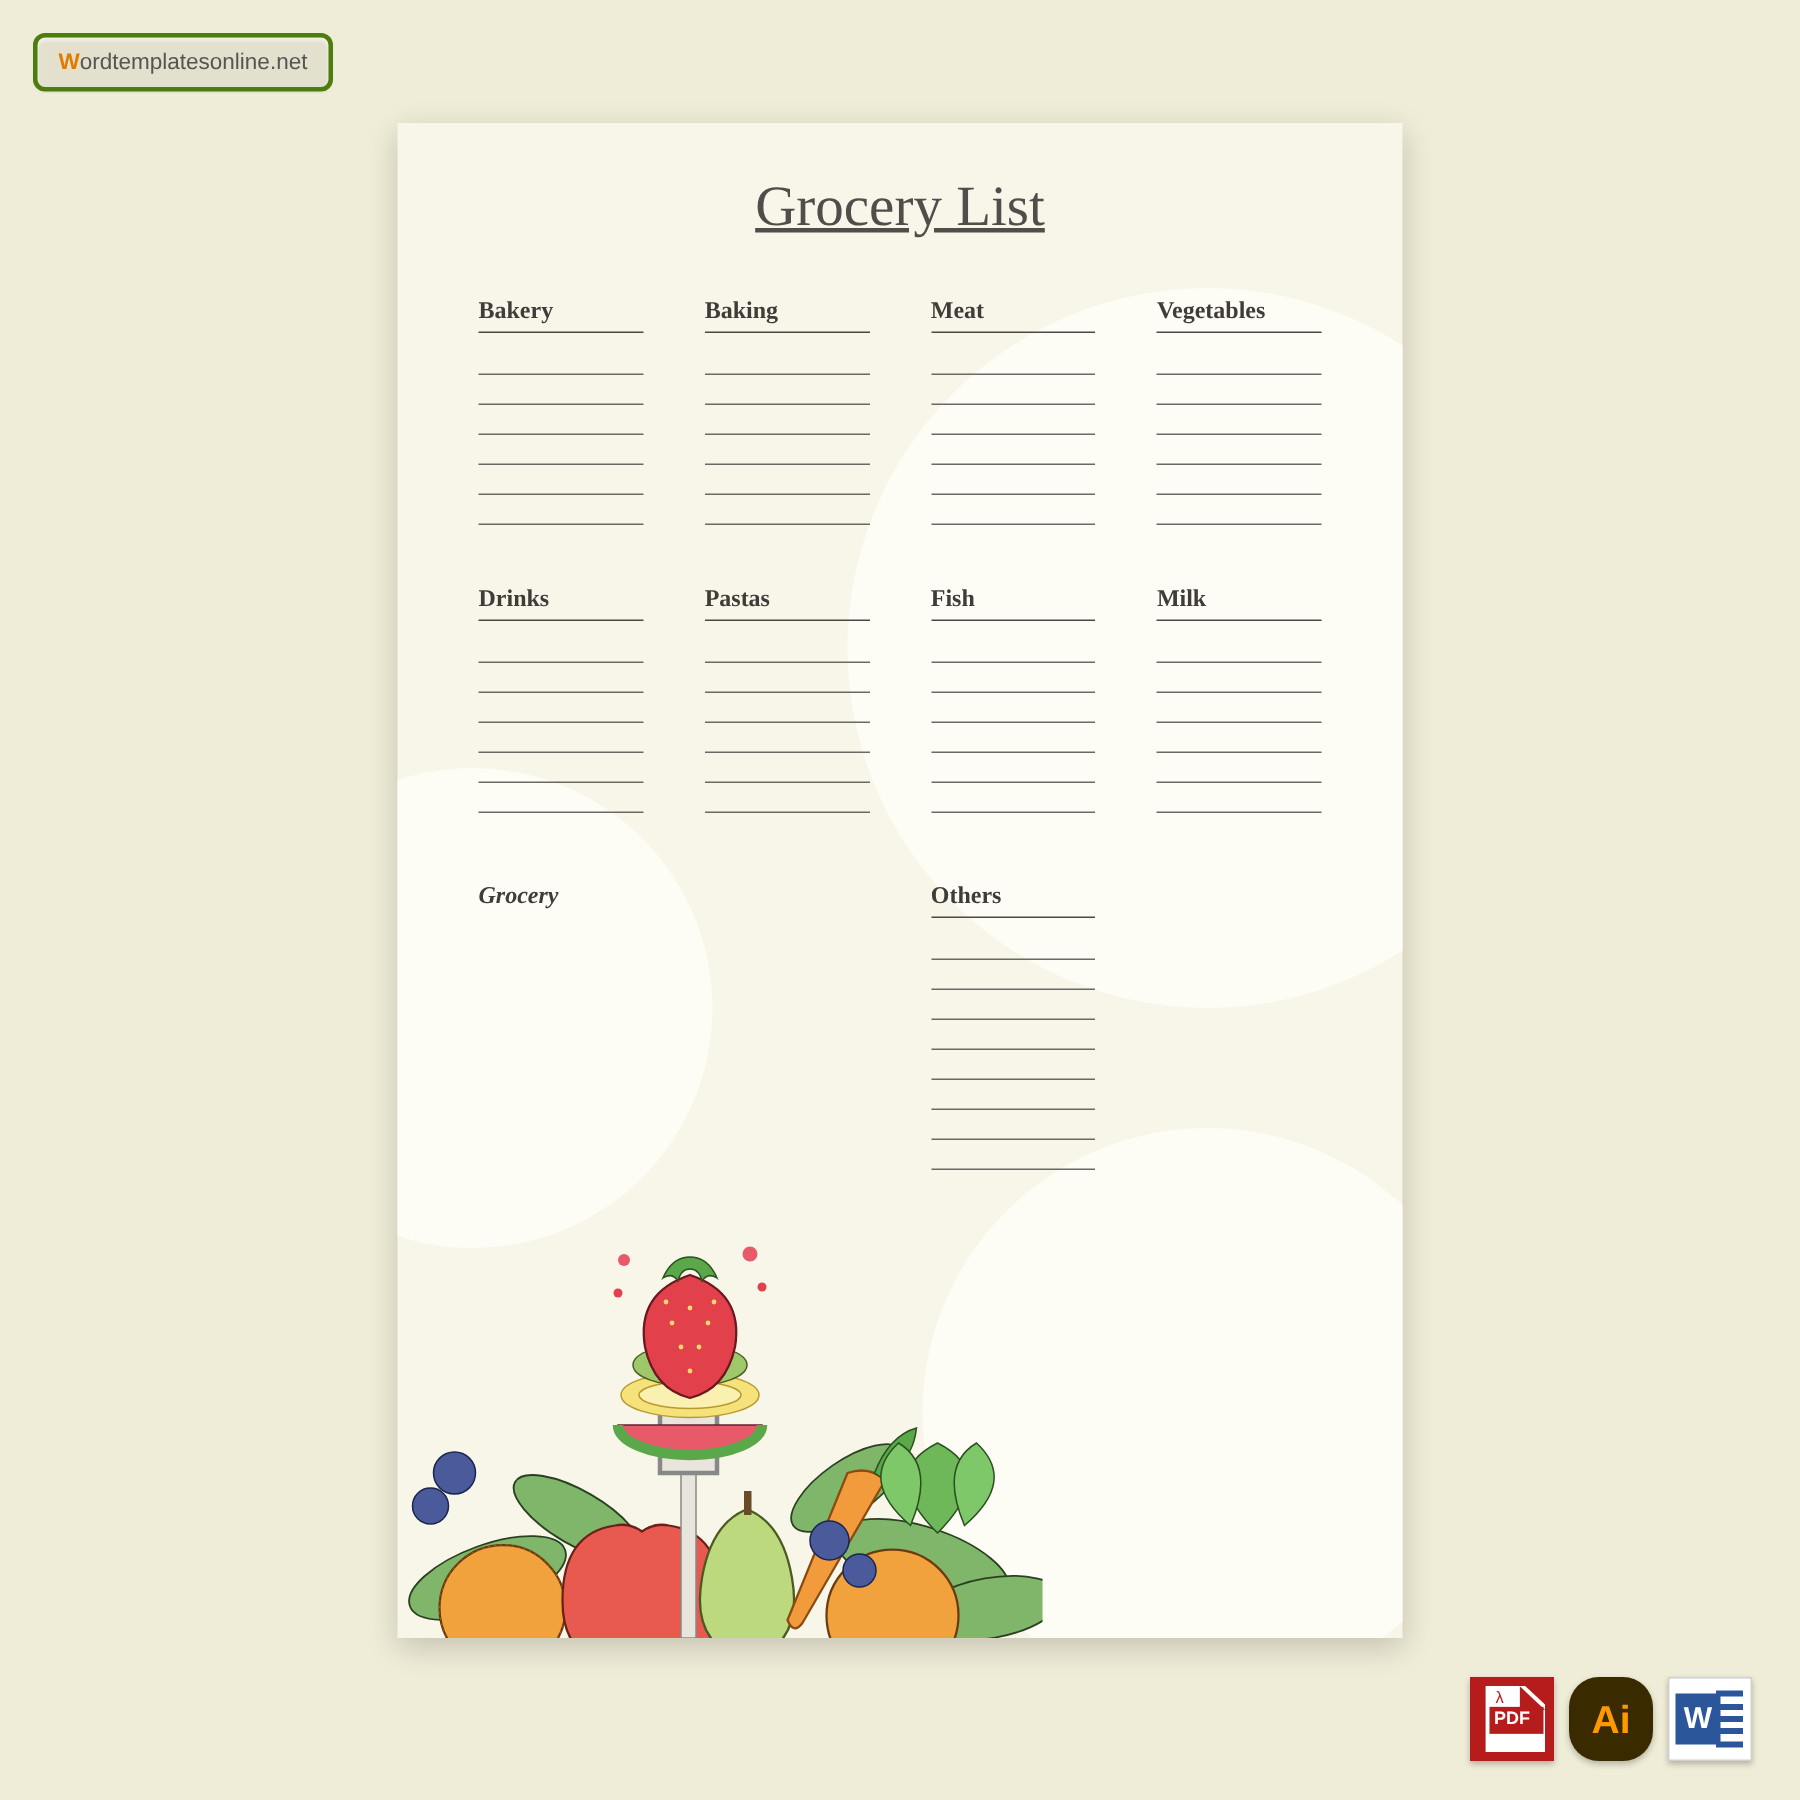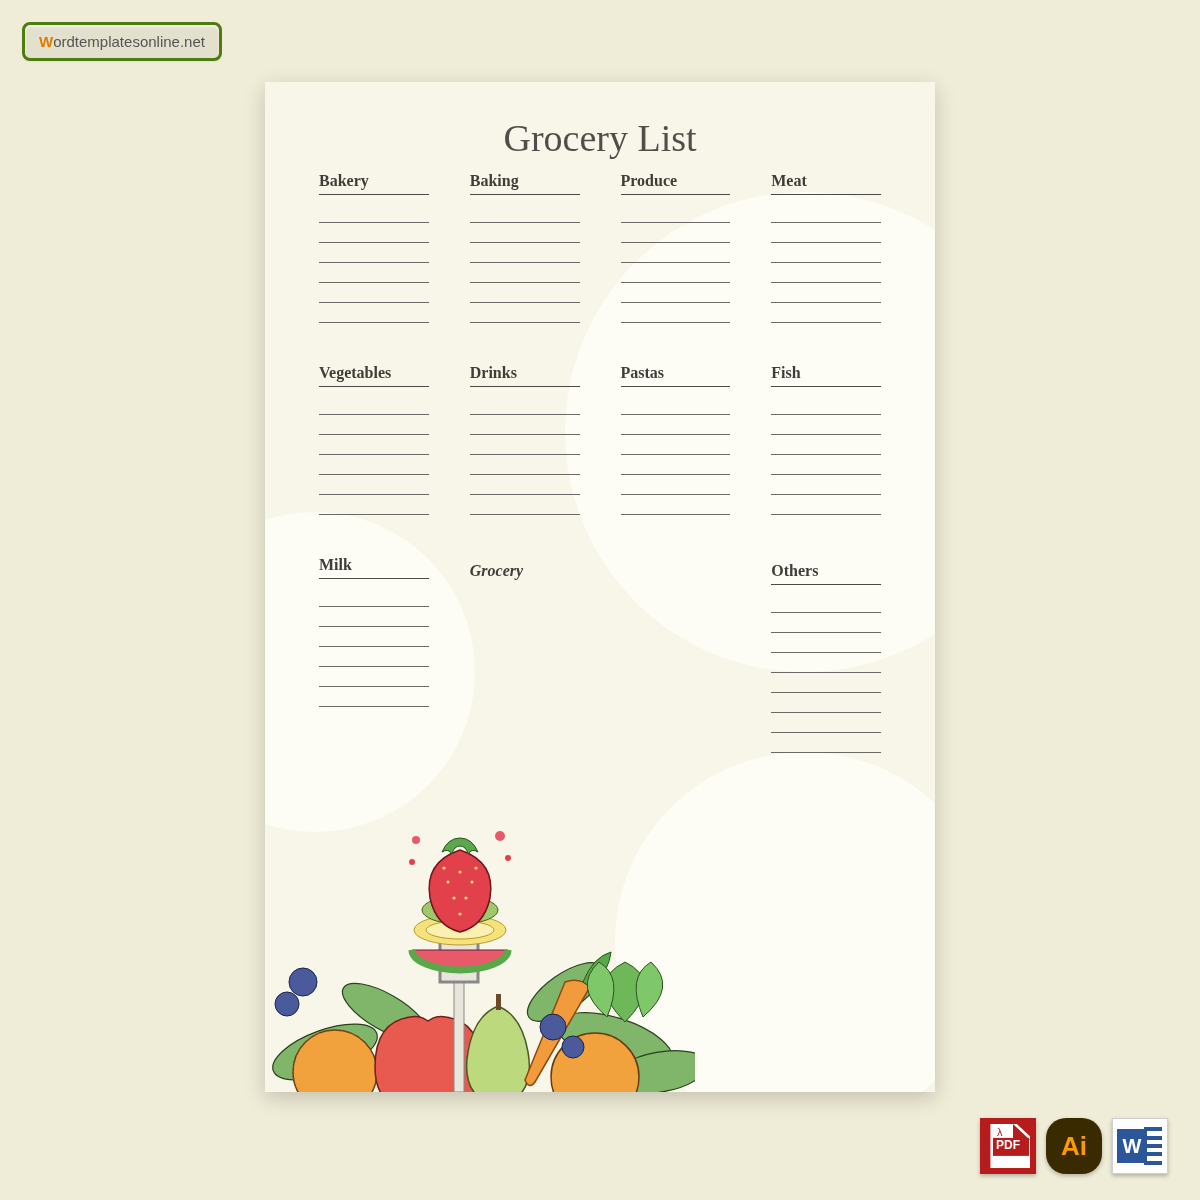--- a/index.html
+++ b/index.html
@@ -60,23 +60,24 @@
     background: #fdfdf6;
     border-radius: 50%;
     bottom: -40px; right: -60px;
     z-index: 0;
   }
   .title {
     text-align: center;
     font-size: 38px;
     color: #524d4a;
     font-weight: normal;
-    margin-bottom: 12px;
+    margin-bottom: 39px;
     position: relative; z-index: 2;
     font-family: Georgia, serif;
+    text-decoration: underline;
   }
   .grid {
     position: relative; z-index: 2;
     display: grid;
     grid-template-columns: 1fr 1fr 1fr 1fr;
     column-gap: 28px;
     row-gap: 18px;
     gap: 41px;
   }
   .section .heading {
@@ -174,31 +175,20 @@
           <div class="line"></div>
           <div class="line"></div>
           <div class="line"></div>
           <div class="line"></div>
           <div class="line"></div>
           <div class="line"></div>
         </div>
     </div>
     <div class="section">
       <div class="heading">Baking</div>
-      <div class="lines">
-          <div class="line"></div>
-          <div class="line"></div>
-          <div class="line"></div>
-          <div class="line"></div>
-          <div class="line"></div>
-          <div class="line"></div>
-        </div>
-    </div>
-    <div class="section">
-      <div class="heading">Produce</div>
       <div class="lines">
           <div class="line"></div>
           <div class="line"></div>
           <div class="line"></div>
           <div class="line"></div>
           <div class="line"></div>
           <div class="line"></div>
         </div>
     </div>
 

